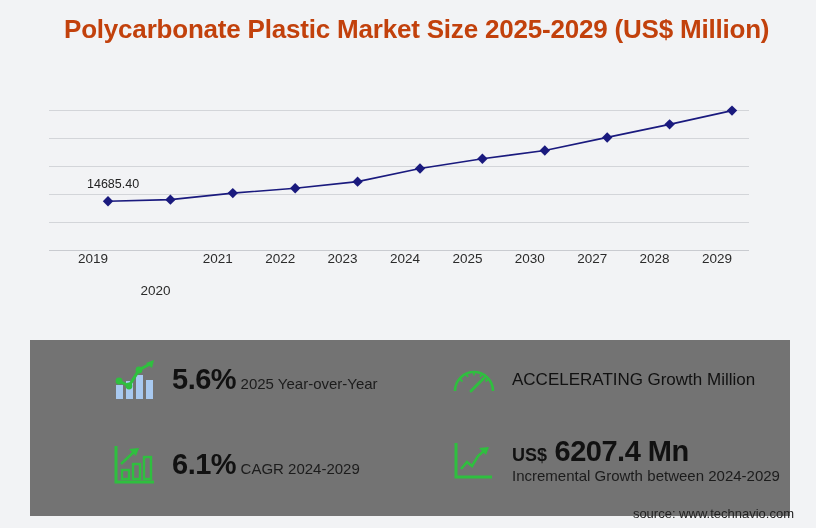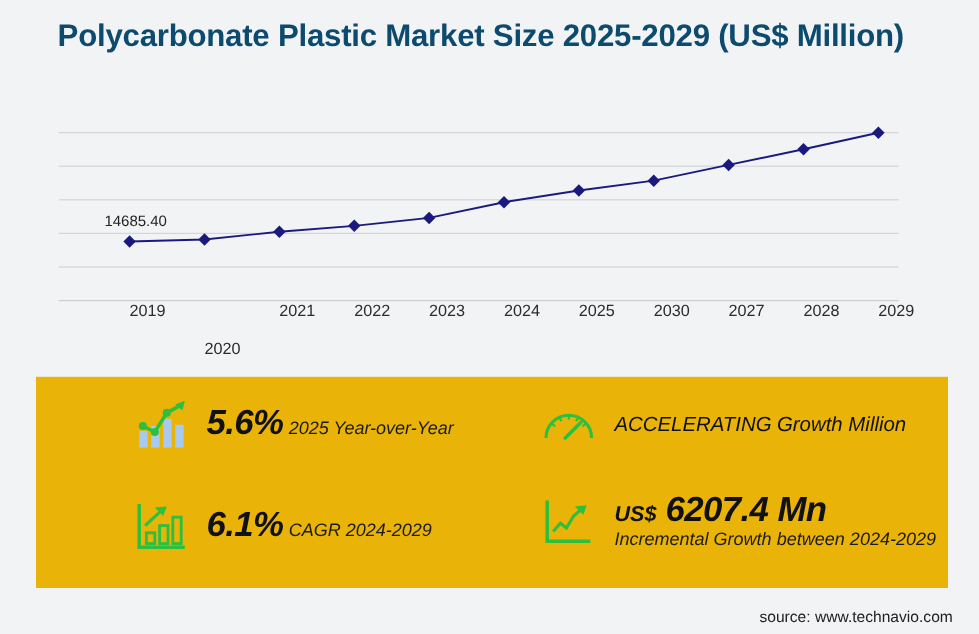--- a/index.html
+++ b/index.html
@@ -7,45 +7,44 @@
   body{
     width:816px;height:528px;overflow:hidden;
     background:#f2f3f5;
     font-family:"Liberation Sans", sans-serif;
     -webkit-font-smoothing:antialiased;
   }
   .infographic{position:relative;width:816px;height:528px;background:#f2f3f5;}
 
   
   .title{
-    position:absolute;left:48px;top:14px;
-    font-size:26px;font-weight:bold;color:#0c4a6e;
+    position:absolute;left:64px;top:14px;
+    font-size:26px;font-weight:bold;color:#c2410c;
     letter-spacing:-0.2px;white-space:nowrap;
   }
 
   
   .chart-area{position:absolute;left:0;top:88px;width:816px;height:185px;}
   .plot{position:absolute;left:49px;top:0;width:700px;height:165px;}
   .gridline{position:absolute;left:0;width:100%;height:1px;background:#d3d5d9;}
   .axis-line{position:absolute;left:0;width:100%;height:1px;background:#c9cbd0;}
   .svg-series{position:absolute;left:0;top:0;width:700px;height:165px;overflow:visible;}
   .point-label{
     position:absolute;font-size:12.5px;color:#222;white-space:nowrap;
   }
   .xaxis{position:absolute;left:49px;top:163px;width:700px;height:30px;}
   .xtick{
     position:absolute;top:0;width:60px;margin-left:-30px;
-    text-align:right;font-size:13.5px;color:#2b2b2b;
+    text-align:left;font-size:13.5px;color:#2b2b2b;
   }
 
   
   .stats-panel{
-    position:absolute;left:30px;top:314px;width:760px;height:176px;
-    background:#eab308;
-    font-style:italic;
+    position:absolute;left:30px;top:340px;width:760px;height:176px;
+    background:#737373;
   }
   .stat{position:absolute;display:flex;align-items:center;}
   .stat .icon{flex:0 0 auto;width:48px;height:48px;margin-right:14px;display:block;}
   .stat .text{display:block;}
   .stat .big{
     font-size:29px;font-weight:bold;color:#111;line-height:1.05;
     letter-spacing:-0.5px;white-space:nowrap;
   }
   .stat .big .unit{font-size:18px;font-weight:bold;letter-spacing:0;text-align:center;}
   .stat .caption{

